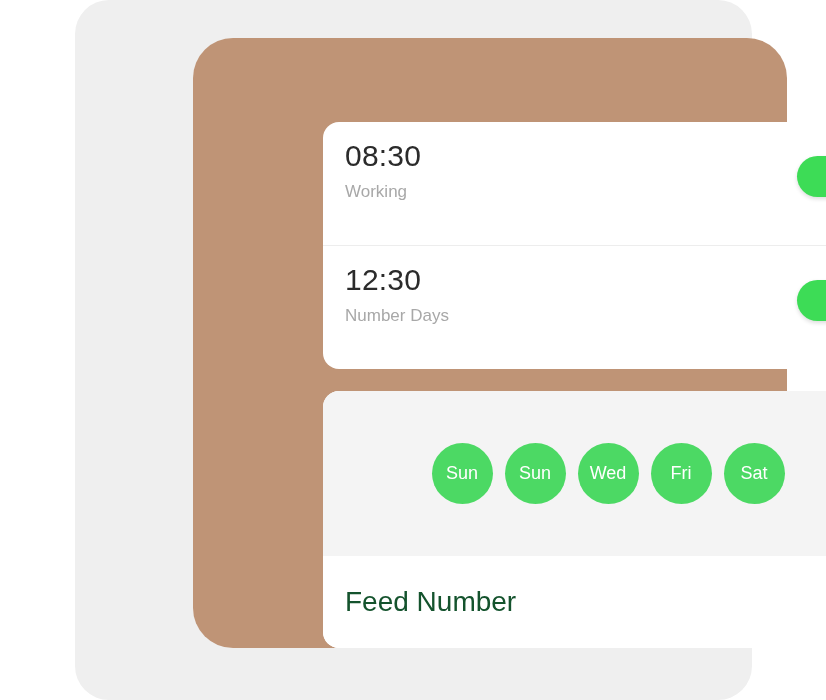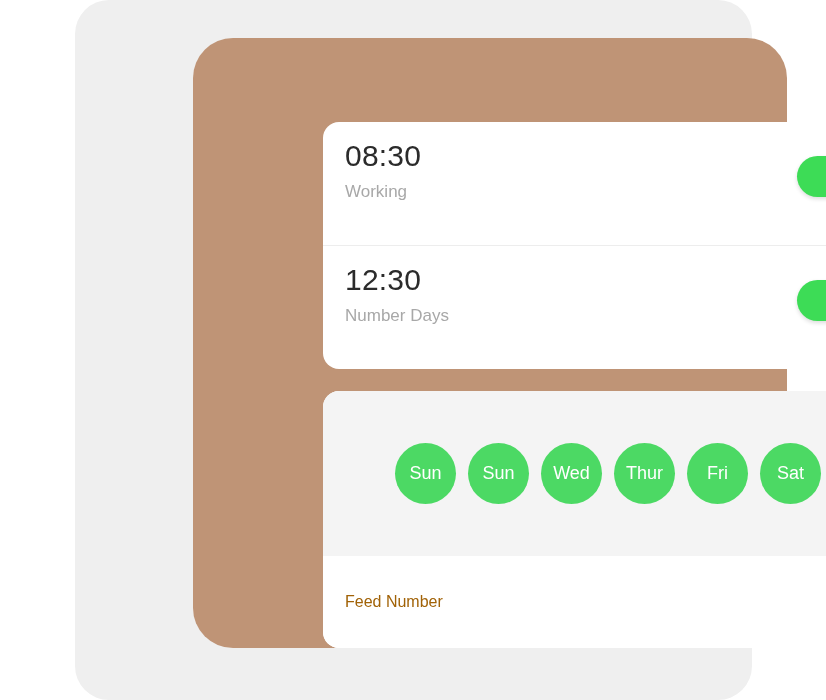--- a/index.html
+++ b/index.html
@@ -132,22 +132,22 @@
   .feed-row {
     height: 92px;
     background: #ffffff;
     display: flex;
     align-items: center;
     justify-content: space-between;
     padding: 0 22px 0 22px;
     box-sizing: border-box;
   }
   .feed-label {
-    font-size: 16px;
-    color: #a16207;
+    font-size: 28px;
+    color: #14532d;
   }
 </style>
 </head>
 <body>
 
 <div class="device-panel">
   <div class="tan-frame">
 
     <div class="alarm-card">
 
@@ -172,21 +172,20 @@
       </div>
 
     </div>
 
     <div class="days-card">
 
       <div class="days-strip">
         <div class="day-circle">Sun</div>
         <div class="day-circle">Sun</div>
         <div class="day-circle">Wed</div>
-        <div class="day-circle">Thur</div>
         <div class="day-circle">Fri</div>
         <div class="day-circle">Sat</div>
       </div>
 
       <div class="feed-row">
         <div class="feed-label">Feed Number</div>
 
       </div>
 
     </div>

